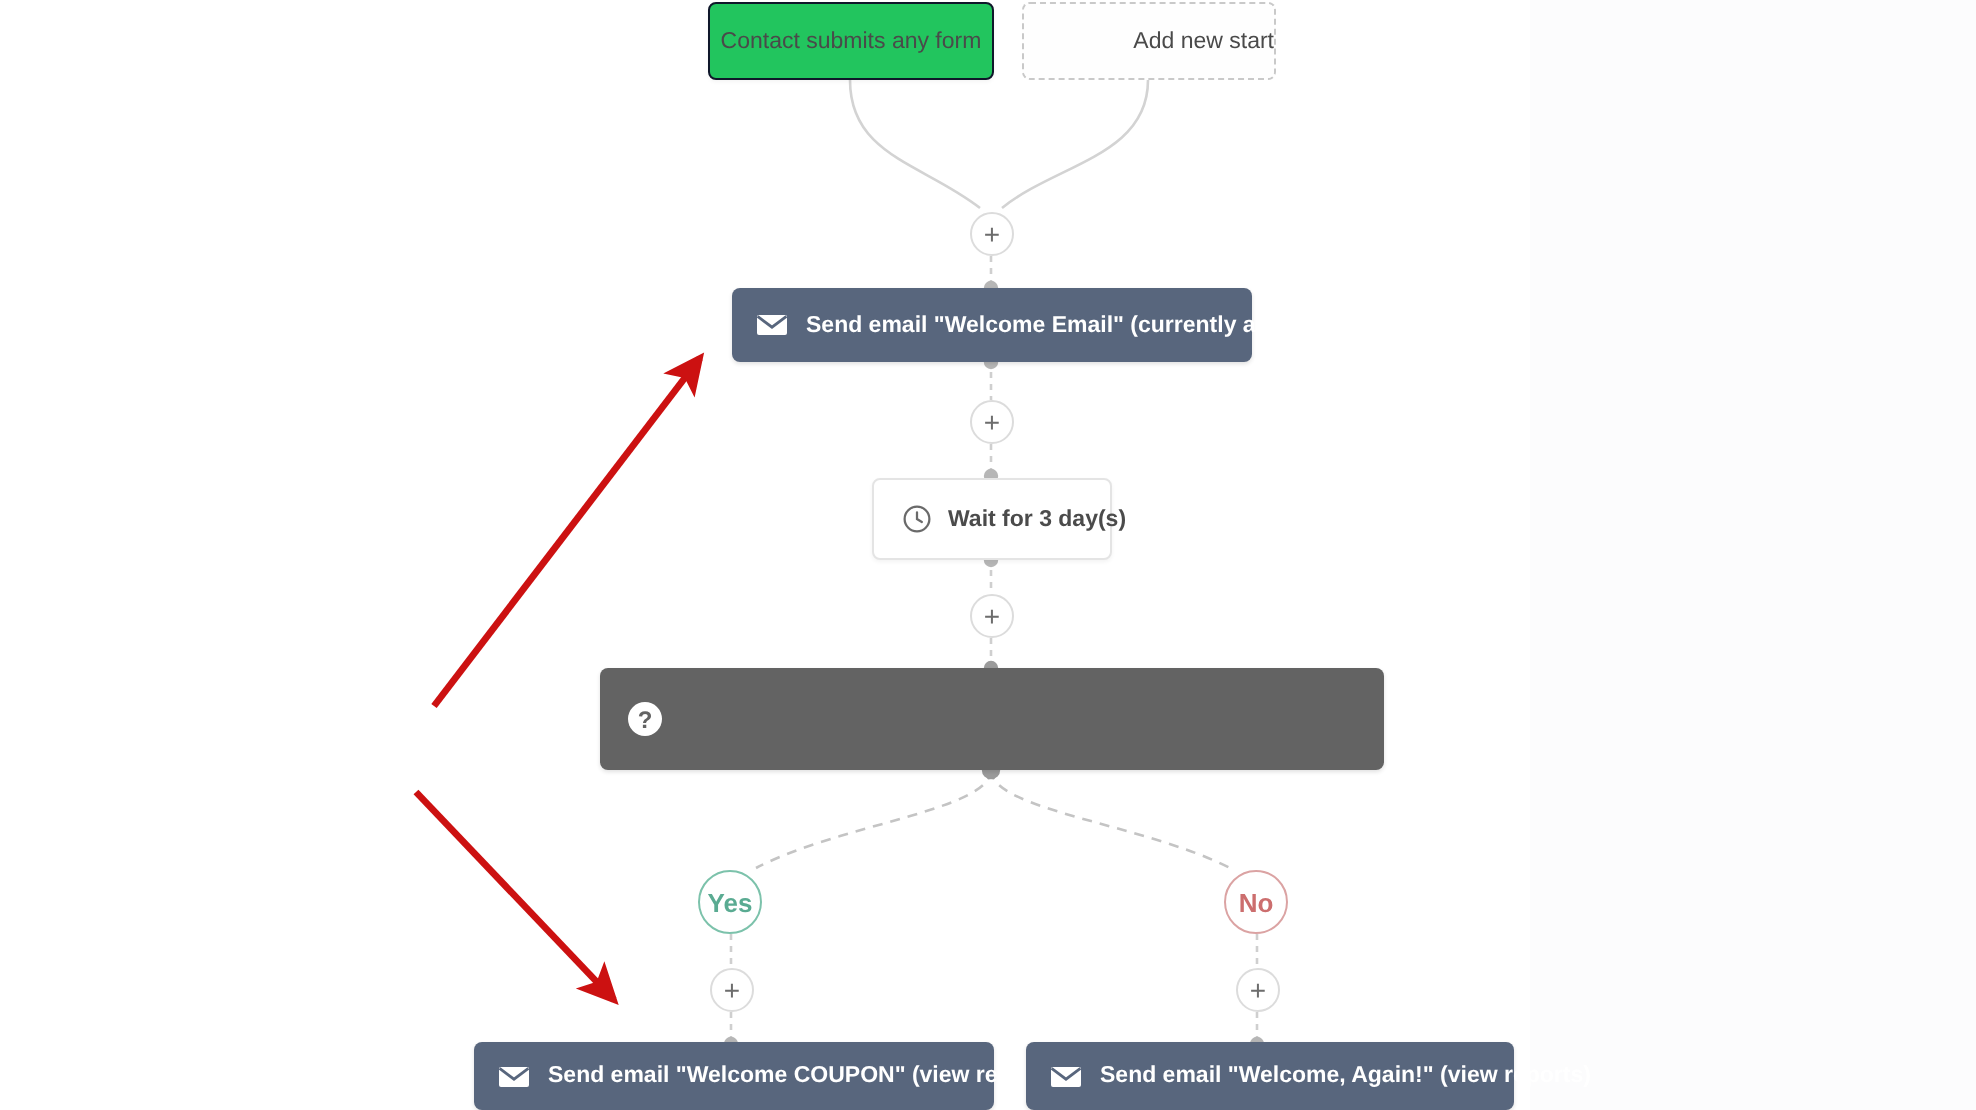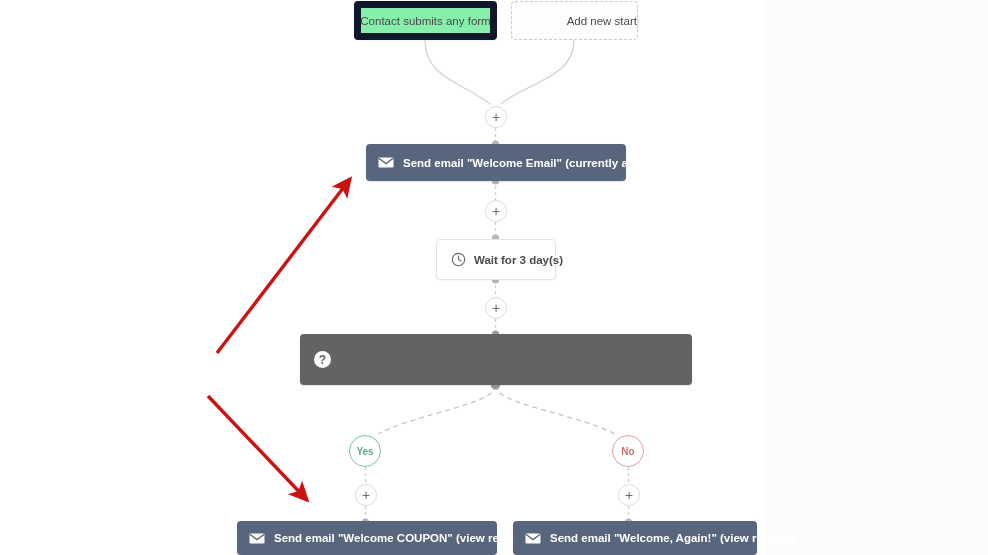--- a/index.html
+++ b/index.html
@@ -26,22 +26,22 @@
     pointer-events: none;
   }
   
   .node {
     position: absolute;
     display: flex;
     align-items: center;
     border-radius: 4px;
   }
   .start-box {
-    background: #86efac;
-    border: 7px solid #0f172a;
+    background: #22c55e;
+    border: 1px solid #0f172a;
     justify-content: center;
     font-size: 11.5px;
     color: #4a4a4a;
     box-shadow: 0 1px 2px rgba(0,0,0,0.045);
   }
   .start-box.dashed {
     border: 1px dashed #c9c9c9;
     box-shadow: none;
     background: #fefefe;
   }
@@ -108,21 +108,21 @@
   }
   .plus-btn span { margin-top: -1px; }
 
   
   .badge {
     position: absolute;
     width: 32px; height: 32px;
     border-radius: 50%;
     background: #ffffff;
     display: flex; align-items: center; justify-content: center;
-    font-size: 10px;
+    font-size: 13px;
     font-weight: bold;
   }
   .badge-yes { border: 1.5px solid #7cc2ab; color: #5aab92; }
   .badge-no  { border: 1.5px solid #dba3a3; color: #cc6e6e; text-align: right; }
 </style>
 </head>
 <body>
 
 <div id="canvas">
   <div id="canvas-tint"></div>

